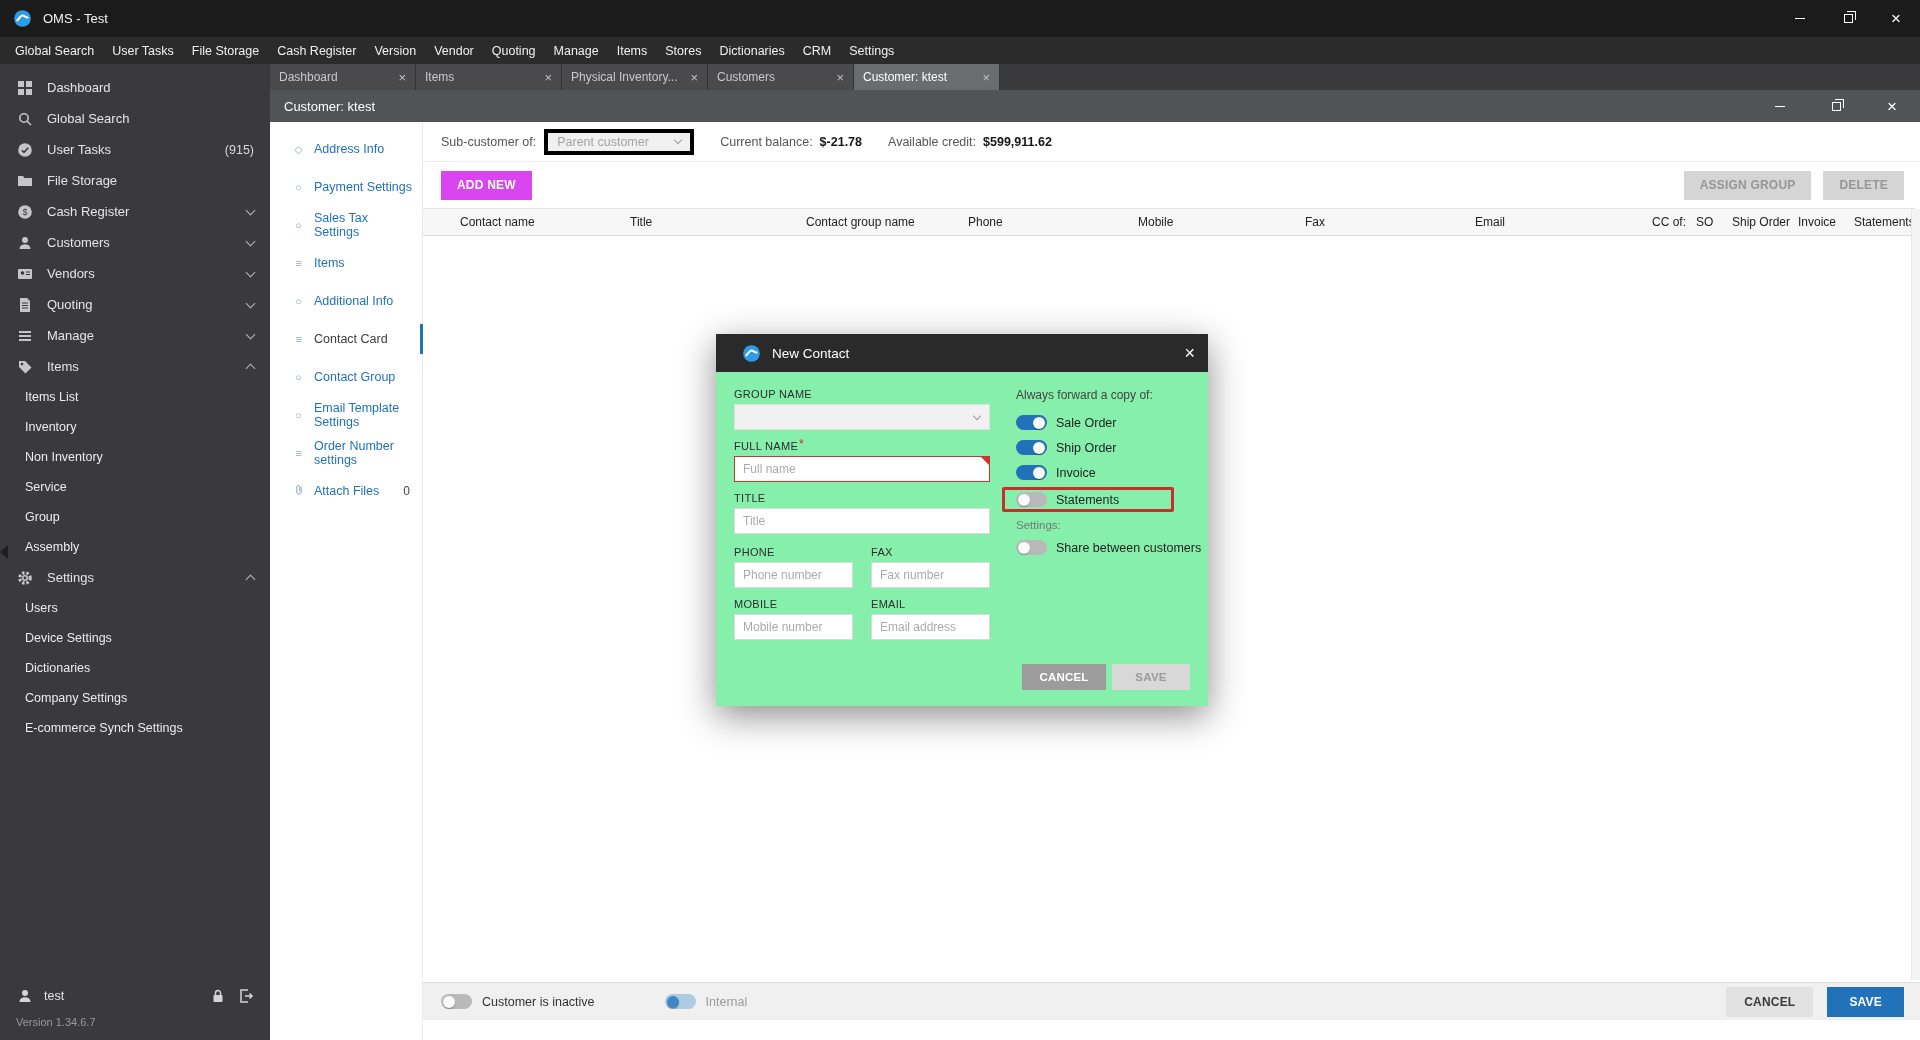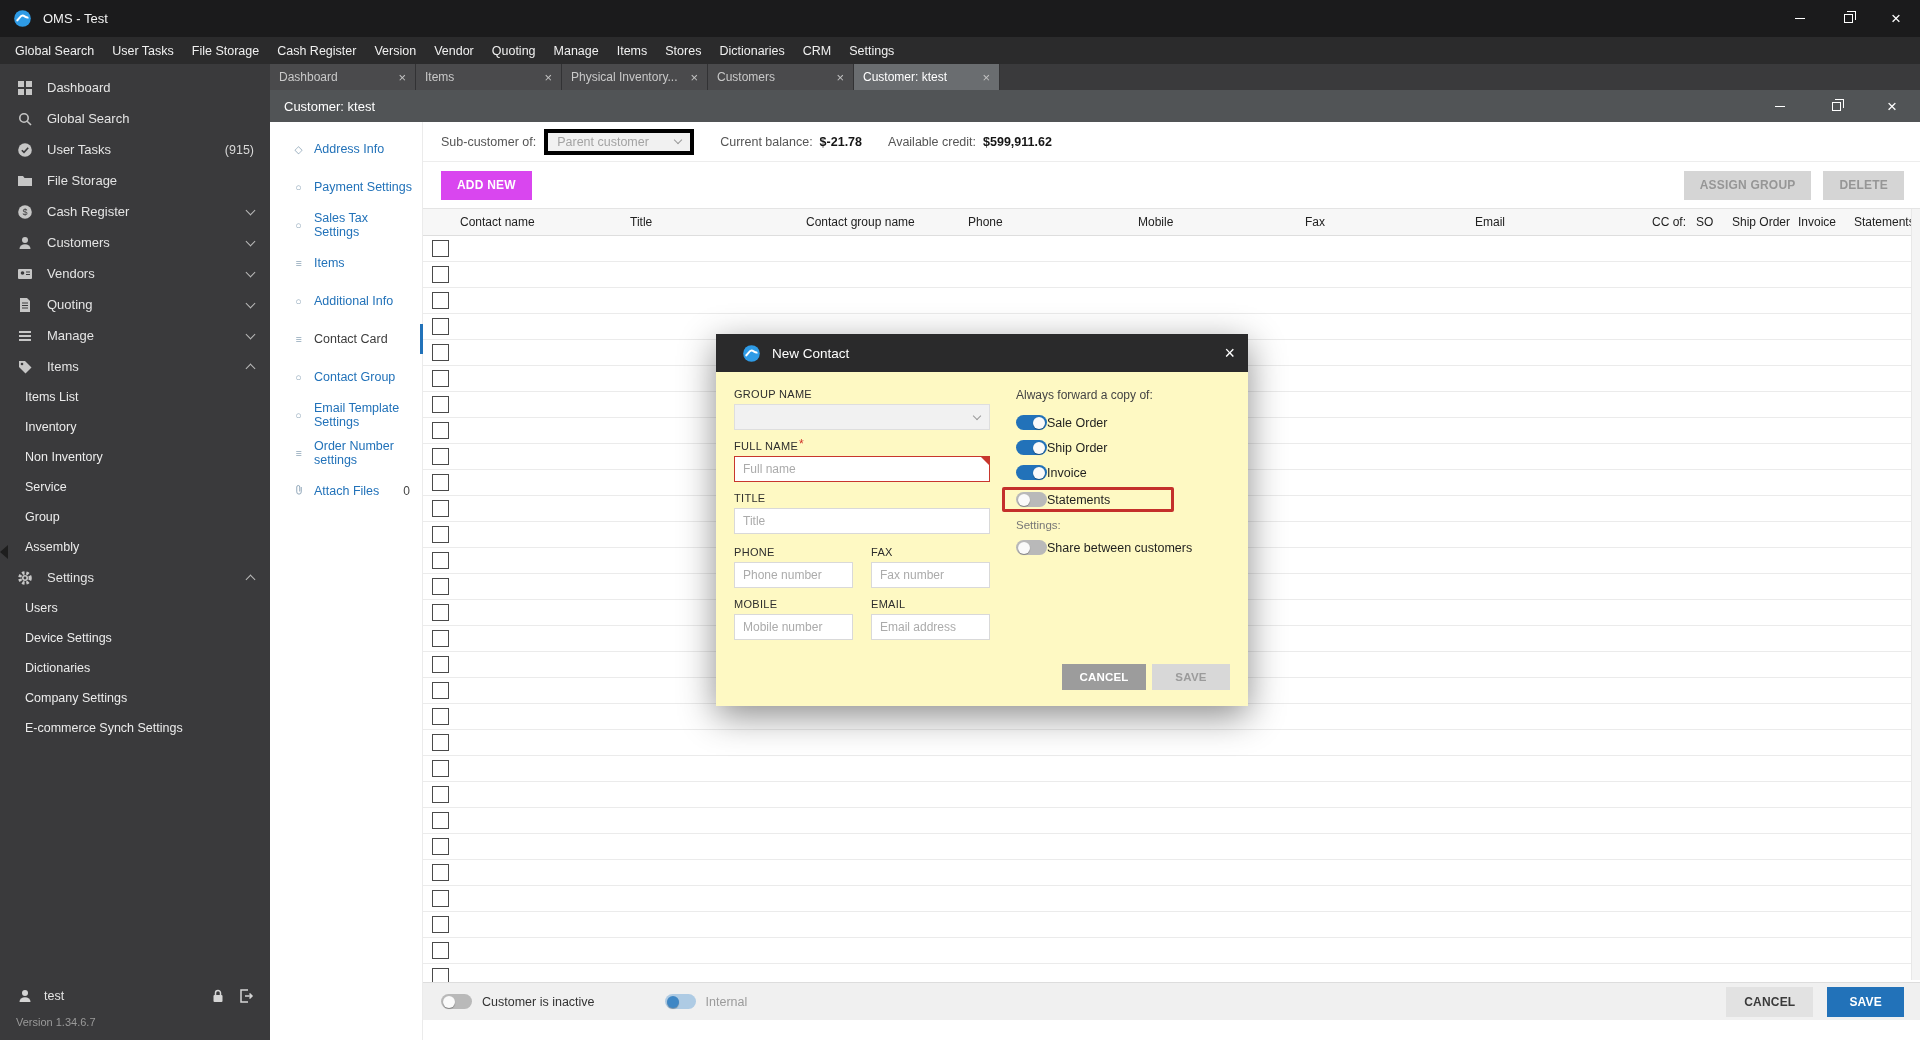--- a/index.html
+++ b/index.html
@@ -78,21 +78,21 @@
   .gap-lg { margin-left:26px; }
   .bal-value { color:#161616; font-weight:bold; margin-left:7px; white-space:nowrap; }
 
   .toolbar { height:46px; display:flex; align-items:center; padding:0 16px 0 18px; flex:0 0 auto; }
   .btn { display:flex; align-items:center; justify-content:center; font-size:12px; font-weight:bold; letter-spacing:.2px; height:29px; padding:0 16px; cursor:default; white-space:nowrap; }
   .btn-primary { background:#d946ef; color:#fff;text-align:center; }
   .btn-gray-disabled { background:#d5d5d5; color:#969696; }
   .toolbar-right { margin-left:auto; display:flex; gap:12px; }
 
   
-  .table { flex:1; min-height:0; display:flex; flex-direction:column; }
+  .table { flex:1; min-height:0; display:flex; flex-direction:row; }
   .thead { display:grid; grid-template-columns:34px 170px 176px 162px 170px 167px 170px 177px 44px 36px 66px 56px 1fr; height:28px; align-items:center; background:#f7f7f7; border-top:1px solid #e4e4e4; border-bottom:1px solid #dedede; font-size:12px; color:#222; flex:0 0 auto; }
   .th { padding-left:3px; white-space:nowrap; overflow:hidden; }
   .tbody { flex:1; min-height:0; overflow:hidden; }
   .trow { height:26px; display:flex; align-items:center; border-bottom:1px solid #ebebeb; }
   .cb { width:17px; height:17px; border:1.5px solid #4a4a4a; background:#fff; margin-left:9px; flex:0 0 auto; }
   .v-scroll { position:absolute; right:0; top:87px; bottom:60px; width:9px; background:#f4f4f4; border-left:1px solid #e8e8e8; }
 
   
   .footerbar { height:38px; background:#f0f0f0; border-top:1px solid #ddd; display:flex; align-items:center; padding:0 16px 0 18px; gap:10px; flex:0 0 auto; margin-bottom:20px; }
   .footer-label { font-size:12.5px; color:#333; }
@@ -104,42 +104,42 @@
 
   
   .toggle { width:31px; height:15px; border-radius:8px; background:#b9b9b9; position:relative; flex:0 0 auto; cursor:default; }
   .toggle::after { content:""; position:absolute; top:1.5px; left:2px; width:12px; height:12px; border-radius:50%; background:#fafafa; box-shadow:0 1px 1px rgba(0,0,0,.3); }
   .toggle.on { background:#2272b9; }
   .toggle.on::after { left:auto; right:2px; }
   .toggle.internal { background:#aecbe4; }
   .toggle.internal::after { background:#3f87c5; }
 
   
-  .modal { position:fixed; left:716px; top:334px; width:532px; height:372px; background:#fef9c3; box-shadow:0 10px 34px rgba(0,0,0,.45); display:flex; flex-direction:column; z-index:20; }
+  .modal { position:fixed; left:716px; top:334px; width:492px; height:372px; background:#86efac; box-shadow:0 10px 34px rgba(0,0,0,.45); display:flex; flex-direction:column; z-index:20; }
   .modal-header { height:38px; background:#2a2a2b; color:#fff; display:flex; align-items:center; gap:11px; padding:0 13px; flex:0 0 auto; }
   .modal-title { font-size:13.5px; }
   .modal-close { margin-left:auto; color:#fff; }
   .modal-close::before { content:"\00D7"; font-size:18px; line-height:1; }
   .modal-body { flex:1; position:relative; font-size:12px; }
   .m-left { position:absolute; left:18px; top:16px; width:256px; }
   .flabel { font-size:11px; color:#2d2d2d; letter-spacing:.3px; margin-bottom:4px; display:flex; align-items:flex-start; gap:1px; }
   .req { color:#d03126; font-size:12px; line-height:9px; }
   .field { margin-bottom:10px; }
   .field input { width:100%; height:26px; border:1px solid #d9d9d9; padding:0 8px; font-size:12px; color:#333; font-family:"Liberation Sans",sans-serif; outline:none; }
   .field input::placeholder { color:#ababab; }
   .input-wrap { position:relative; }
   .fullname input { border:1px solid #c8372d; }
   .red-corner { position:absolute; right:1px; top:1px; width:0; height:0; border-top:8px solid #c8372d; border-left:8px solid transparent; }
   .sel-disabled { height:26px; background:#f1f1f1; border:1px solid #dedede; display:flex; align-items:center; padding:0 9px; color:#b0b0b0; }
   .pair { display:flex; gap:18px; }
   .pair .field { width:119px; }
   .mt-12 { margin-top:12px; }
   .m-right { position:absolute; left:300px; top:16px; width:178px; }
   .fwd-title { font-size:12px; color:#444; margin-bottom:8px; white-space:nowrap; }
-  .toggle-row { display:flex; align-items:center; height:25px; }
+  .toggle-row { display:flex; align-items:center; gap:9px; height:25px; }
   .toggle-label { font-size:12.5px; color:#1f1f1f; white-space:nowrap; }
   .toggle-row.highlighted { border:3px solid #c4302b; border-radius:2px; margin:2px 0 2px -14px; padding:2px 10px 2px 11px; height:auto; width:172px; }
   .settings-title { font-size:11.5px; color:#777; margin:7px 0 4px; }
   .modal-buttons { position:absolute; right:18px; bottom:16px; display:flex; gap:6px; }
   .btn-modal-cancel { background:#9c9c9c; color:#fff; width:84px; height:26px; padding:0; font-size:11.5px; }
   .btn-modal-save { background:#d8d8d8; color:#9b9b9b; width:78px; height:26px; padding:0; font-size:11.5px; }
 
   
   .collapse-handle { position:fixed; left:0; top:545px; width:0; height:0; border-top:7px solid transparent; border-bottom:7px solid transparent; border-right:8px solid #1e1e1e; }
 </style>

